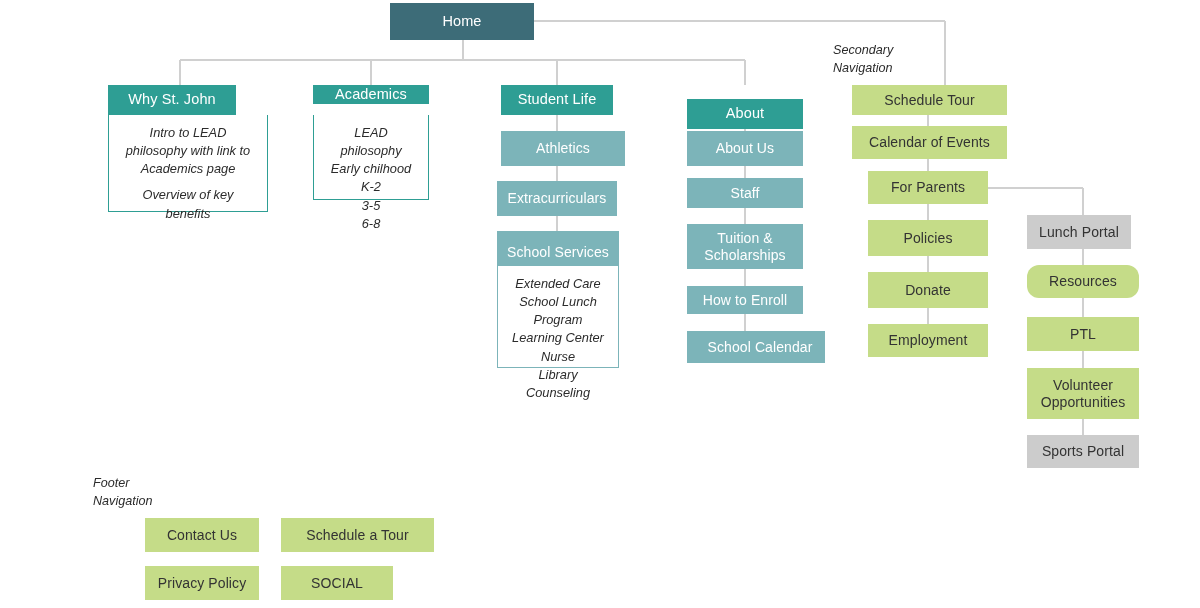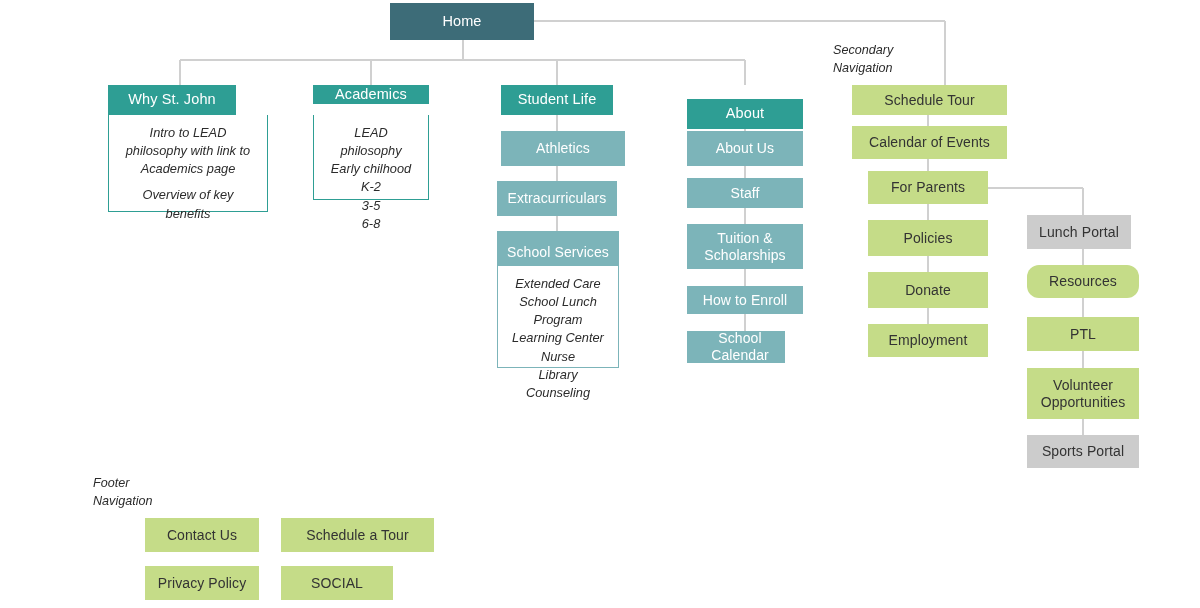--- a/index.html
+++ b/index.html
@@ -213,21 +213,21 @@
   </div>
   <div class="node lightteal" style="left:687px; top:178px; width:116px; height:30px;">
     <span>Staff</span>
   </div>
   <div class="node lightteal" style="left:687px; top:224px; width:116px; height:45px;">
     <span>Tuition &amp; Scholarships</span>
   </div>
   <div class="node lightteal" style="left:687px; top:286px; width:116px; height:28px;">
     <span>How to Enroll</span>
   </div>
-  <div class="node lightteal" style="left:687px; top:331px; width:98px; height:32px;padding-left:8px;">
+  <div class="node lightteal" style="left:687px; top:331px; width:138px; height:32px;padding-left:8px;">
     <span>School Calendar</span>
   </div>
 
   <div class="caption" style="left:833px; top:41px;">Secondary
 Navigation</div>
 
   <div class="node green" style="left:852px; top:85px; width:155px; height:30px;">
     <span>Schedule Tour</span>
   </div>
   <div class="node green" style="left:852px; top:126px; width:155px; height:33px;">

